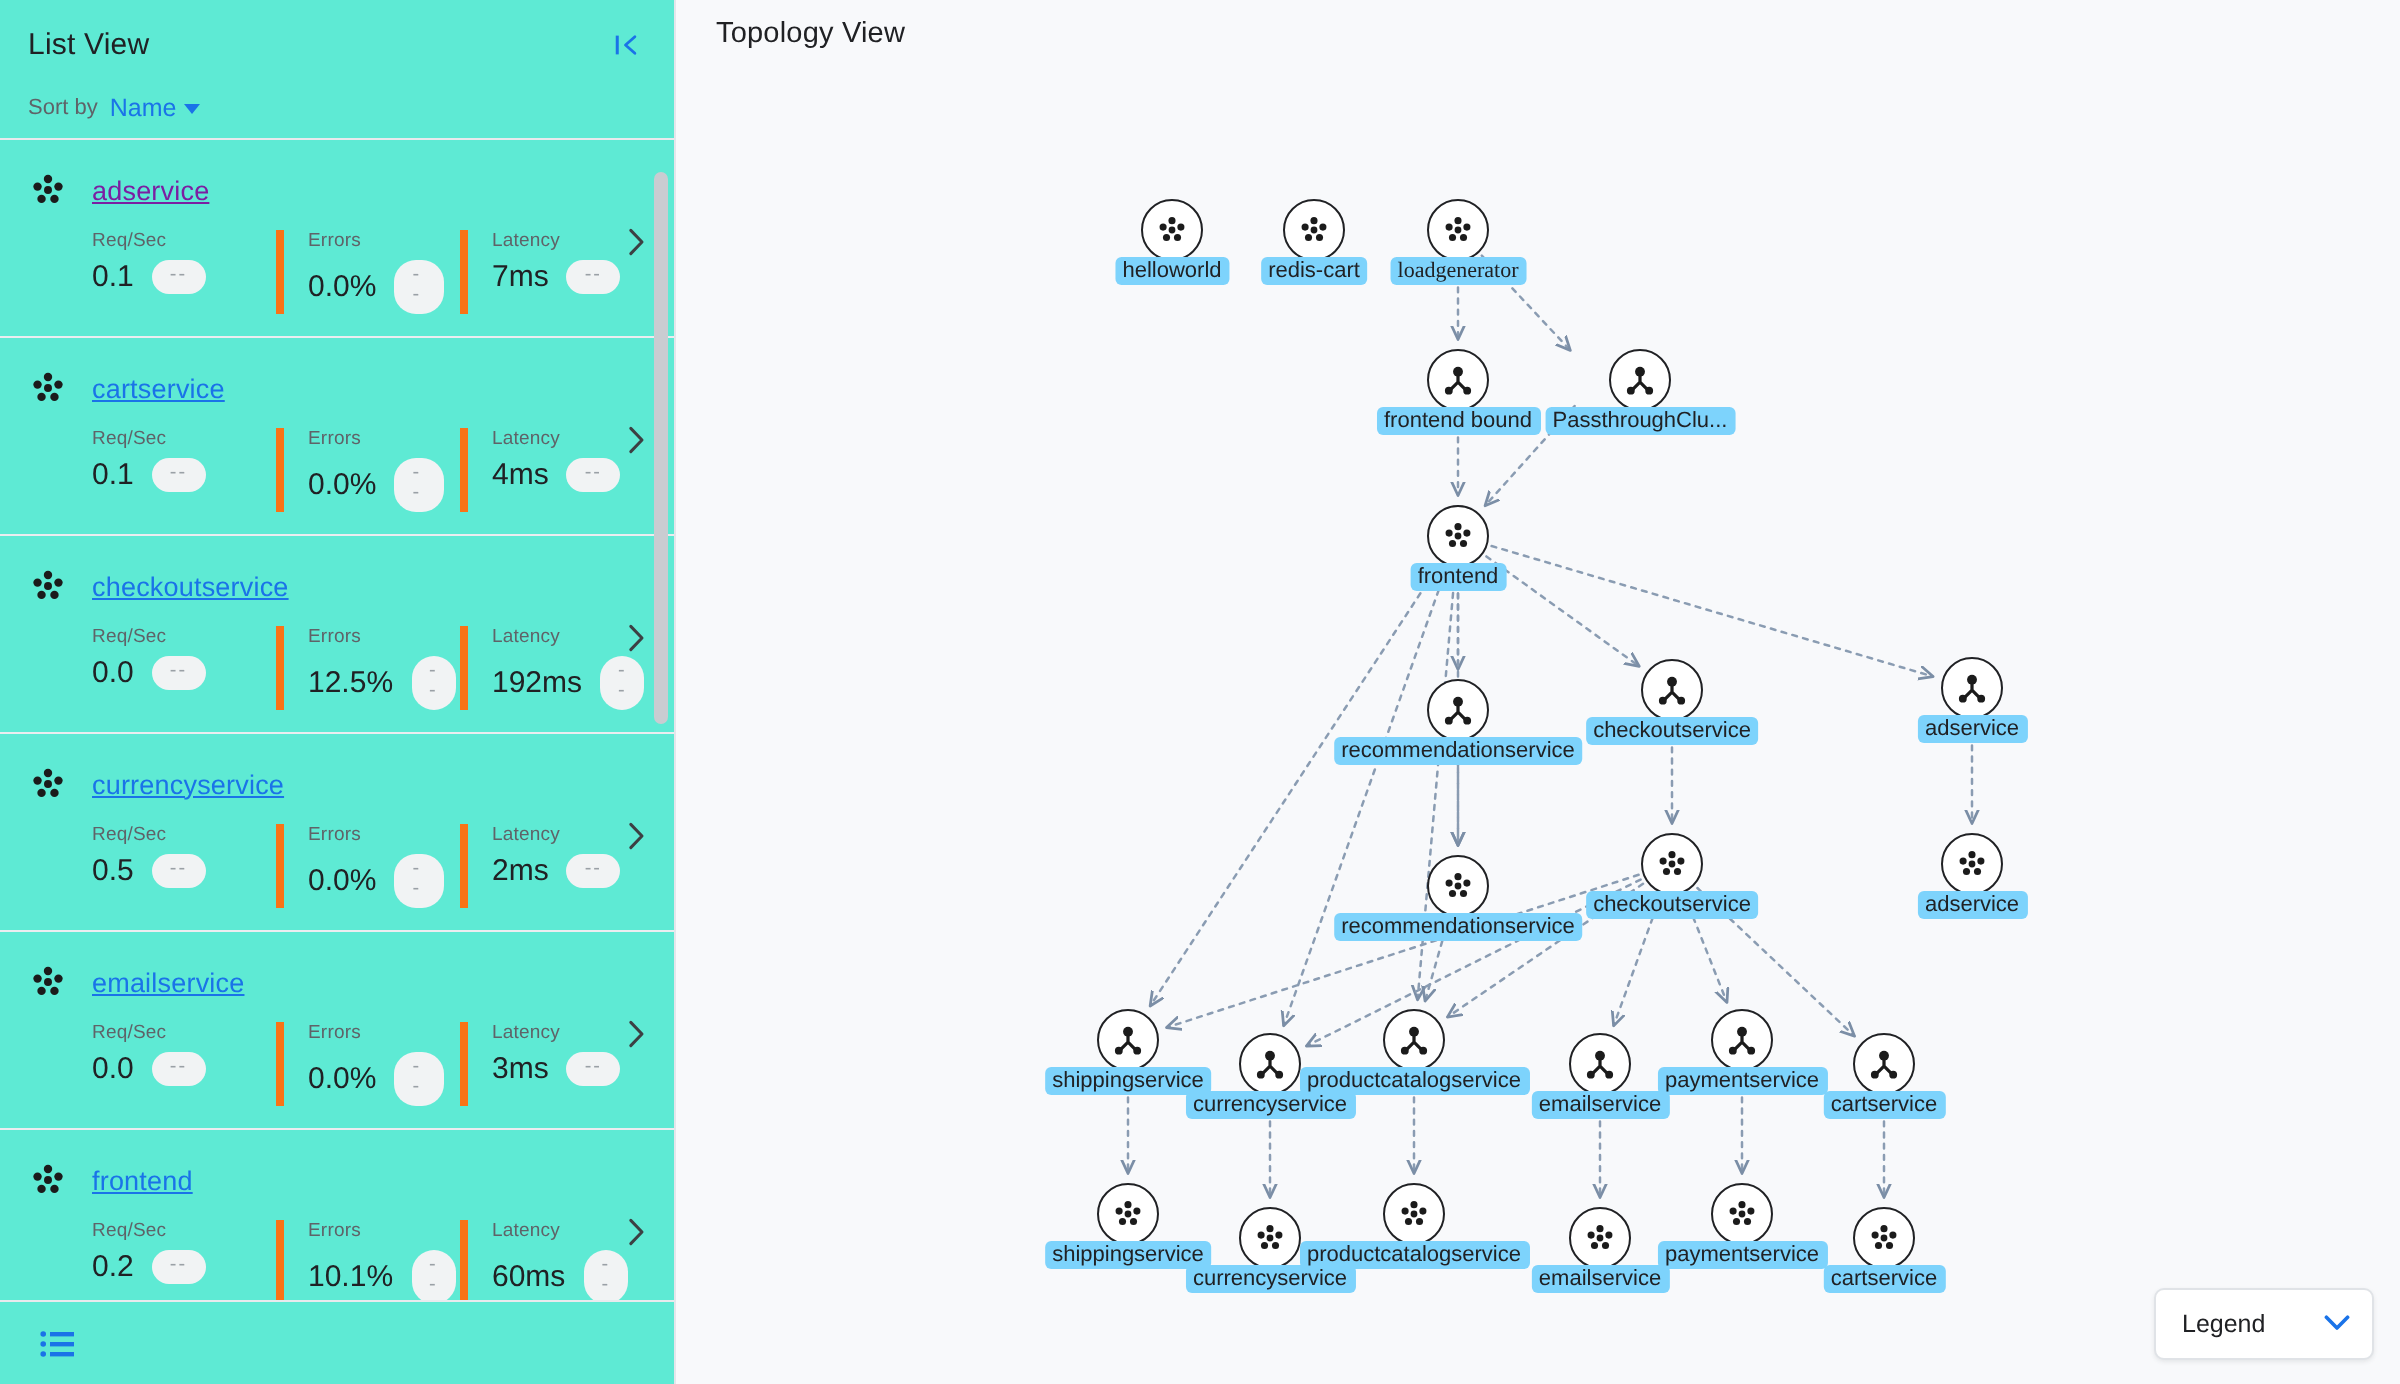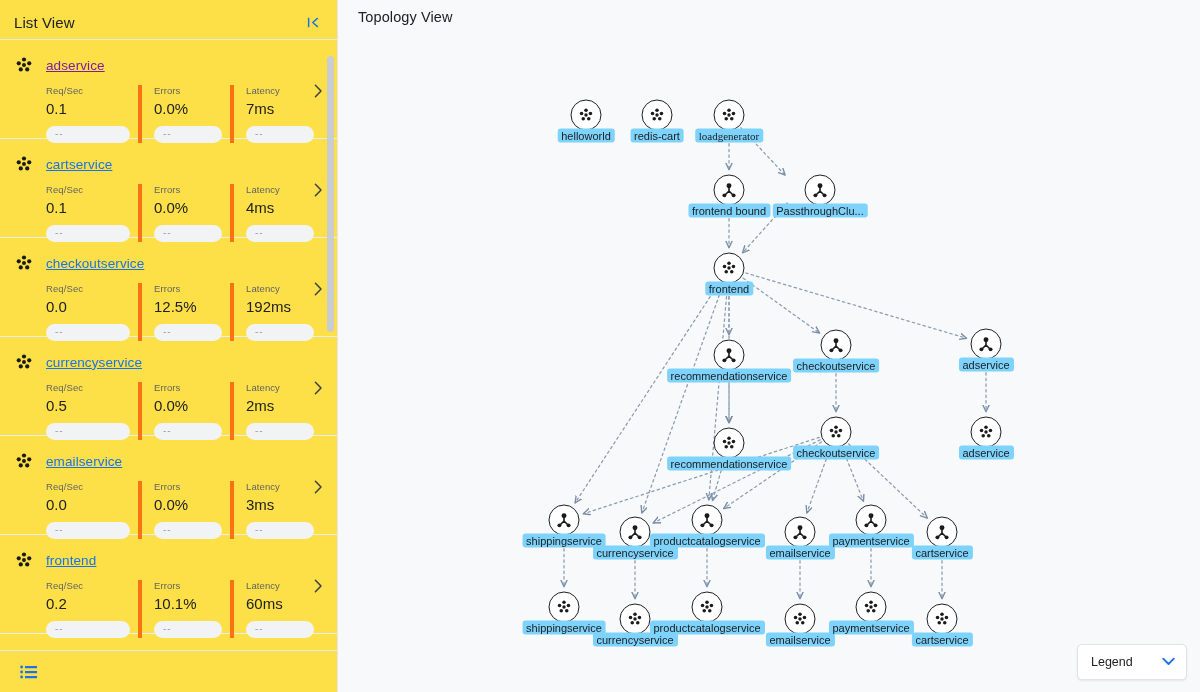--- a/index.html
+++ b/index.html
@@ -7,21 +7,21 @@
     width: 1200px; height: 692px;
     font-family: "Liberation Sans", sans-serif;
     background: #ffffff;
     overflow: hidden;
   }
   .app { position: relative; width: 1200px; height: 692px; display: flex; }
 
   
   .list-panel {
     width: 338px; height: 692px;
-    background: #fde047;
+    background: #5eead4;
     border-right: 1px solid #e4e6eb;
     position: relative;
     display: flex; flex-direction: column;
   }
   .list-header {
     height: 33px; display: flex; align-items: center;
     justify-content: space-between; padding: 0 14px 0 14px;
     flex: 0 0 auto; margin-top: 6px;
   }
   .list-title { font-size: 15px; color: #202124; letter-spacing: .1px; }
@@ -57,21 +57,21 @@
     font-size: 13.5px; color: #1a73e8; text-decoration: underline;
     cursor: pointer; letter-spacing: .1px;
   }
   .svc-name.visited { color: #7b1fa2; }
   .metrics { display: flex; margin-top: 9px; padding-left: 32px; position: relative; }
   .metric {
     flex: 0 0 auto; width: 92px; padding-right: 8px; position: relative;
   }
   .metric + .metric { border-left: 4px solid #f97316; padding-left: 12px; }
   .metric-label { font-size: 9.5px; color: #5f6368; letter-spacing: .1px; }
-  .metric-row { display: flex; gap: 9px; margin-top: 4px; flex-direction: column; }
+  .metric-row { display: flex; align-items: center; gap: 9px; margin-top: 4px; }
   .metric-value { font-size: 15px; color: #202124; }
   .metric-chip {
     background: #f1f3f4; color: #9aa0a6; border-radius: 11px;
     font-size: 10px; padding: 3px 9px 4px 9px; line-height: 1;
     letter-spacing: 1px;
   }
   .row-chevron {
     position: absolute; right: 14px; top: 44px;
     color: #3c4043; font-size: 15px; cursor: pointer; line-height: 1;
   }
@@ -128,20 +128,27 @@
     <div class="list-header">
       <div class="list-title">List View</div>
       <div class="collapse-btn">
         <svg width="15" height="15" viewBox="0 0 16 16" aria-hidden="true">
           <rect x="2" y="3" width="1.6" height="10" fill="#1a73e8"></rect>
           <path d="M12.2 3.6 L7.2 8 L12.2 12.4" fill="none" stroke="#1a73e8" stroke-width="1.5" stroke-linecap="round" stroke-linejoin="round"></path>
         </svg>
       </div>
     </div>
 
+    <div class="sortbar">
+      <span class="sortby-label">Sort by</span>
+      <span class="sortby-value">
+        <span>Name</span>
+        <span class="caret-down"></span>
+      </span>
+    </div>
 
     <div class="list-scroll">
       <div id="rows-container">
   <div class="svc-row">
     <div class="svc-top">
       <span class="svc-icon"><svg width="20" height="20" viewBox="0 0 20 20">
                   <circle cx="10.00" cy="4.50" r="2.10" fill="#1b1b1b"></circle>
                   <circle cx="15.23" cy="8.30" r="2.10" fill="#1b1b1b"></circle>
                   <circle cx="13.23" cy="14.45" r="2.10" fill="#1b1b1b"></circle>
                   <circle cx="6.77" cy="14.45" r="2.10" fill="#1b1b1b"></circle>

